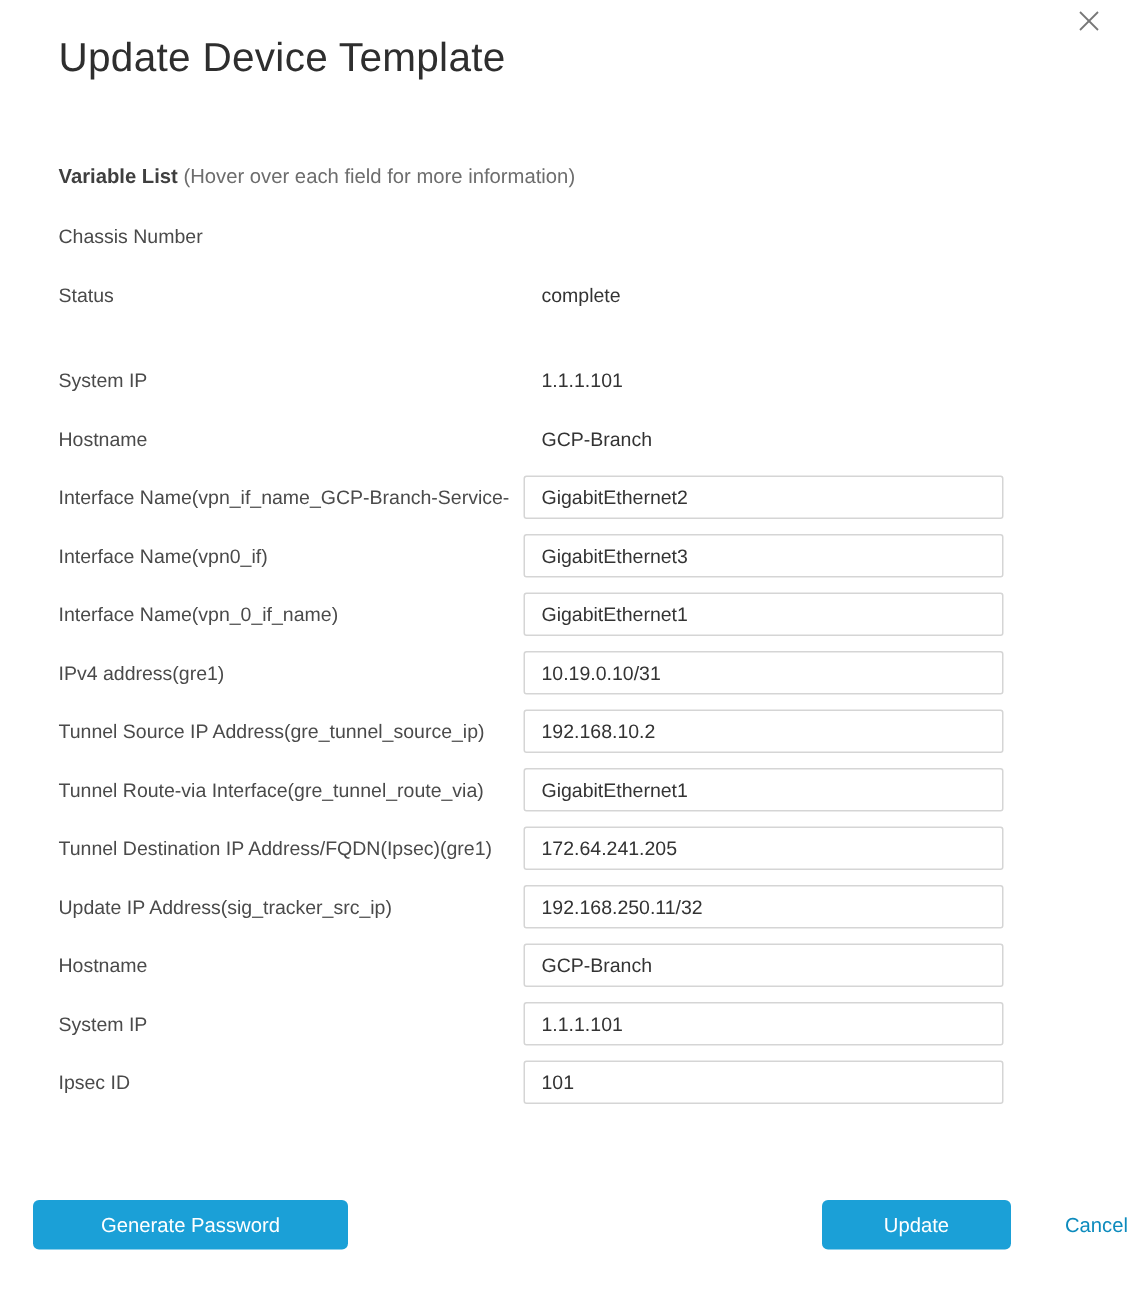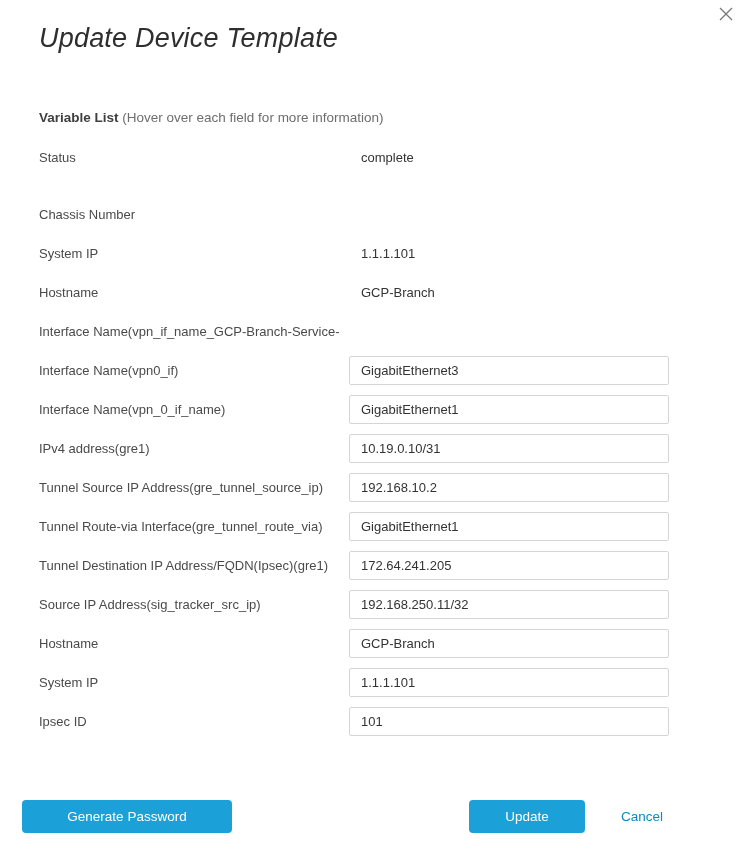--- a/index.html
+++ b/index.html
@@ -16,21 +16,20 @@
     position: absolute; top: 5px; right: 16px;
     width: 20px; height: 20px;
     display: flex; align-items: center; justify-content: center;
     cursor: pointer; background: none; border: none; padding: 0;
   }
   .dialog-title {
     margin: 22px 0 0 39px;
     font-size: 27px; font-weight: 400; color: #2e2e2e;
     letter-spacing: 0.2px;
     line-height: 1.2;
-    font-style: italic;
   }
   .section-heading {
     margin: 56px 0 0 39px;
     font-size: 13.5px; color: #6d6d6d;
     line-height: 1.2;
   }
   .section-heading .heading-strong { font-weight: bold; color: #3f3f3f; }
   .rows { margin: 16px 0 0 39px; }
   .row { display: flex; align-items: center; height: 29px; margin-bottom: 10px; }
   .row.gap-after { margin-bottom: 28px; }
@@ -45,31 +44,31 @@
     border: 1px solid #d5d5d5; border-radius: 2px;
     padding: 0 11px;
     font-size: 13px; color: #333;
     font-family: inherit;
     background: #fff;
     outline: none;
   }
   .footer {
     position: absolute; top: 800px; left: 0; right: 0;
     display: flex; align-items: center;
-    padding-left: 22px; padding-right: 89px;
+    padding-left: 22px; 
   }
   .btn {
     height: 33px;
     background: #1ba0d7; color: #ffffff;
     border: none; border-radius: 4px;
     font-size: 13.5px; font-family: inherit;
     cursor: pointer;
   }
   .btn-generate { width: 210px; }
-  .btn-update { width: 116px; margin-left: auto; }
+  .btn-update { width: 126px; margin-left: auto; }
   .link-cancel {
     margin-left: 36px;
     background: none; border: none; padding: 0;
     color: #0d8bbd; font-size: 13.5px; font-family: inherit;
     cursor: pointer;
   }
 </style>
 </head>
 <body>
 
@@ -84,39 +83,40 @@
 
 <h1 class="dialog-title">Update Device Template</h1>
 
 <div class="section-heading">
   <span class="heading-strong">Variable List</span>
   <span>(Hover over each field for more information)</span>
 </div>
 
 <div class="rows">
 
+  <div class="row">
+    <div class="row-label">Chassis Number</div>
+    <div class="row-value"></div>
+  </div>
   <div class="row gap-after">
     <div class="row-label">Status</div>
     <div class="row-value">complete</div>
-  </div>
-  <div class="row">
-    <div class="row-label">Chassis Number</div>
-    <div class="row-value"></div>
   </div>
   <div class="row">
     <div class="row-label">System IP</div>
     <div class="row-value">1.1.1.101</div>
   </div>
   <div class="row">
     <div class="row-label">Hostname</div>
     <div class="row-value">GCP-Branch</div>
   </div>
 
   <div class="row">
     <div class="row-label">Interface Name(vpn_if_name_GCP-Branch-Service-</div>
+    <input class="row-input" type="text" value="GigabitEthernet2" style="">
   </div>
   <div class="row">
     <div class="row-label">Interface Name(vpn0_if)</div>
     <input class="row-input" type="text" value="GigabitEthernet3" style="">
   </div>
   <div class="row">
     <div class="row-label">Interface Name(vpn_0_if_name)</div>
     <input class="row-input" type="text" value="GigabitEthernet1" style="">
   </div>
   <div class="row">
@@ -129,21 +129,21 @@
   </div>
   <div class="row">
     <div class="row-label">Tunnel Route-via Interface(gre_tunnel_route_via)</div>
     <input class="row-input" type="text" value="GigabitEthernet1" style="">
   </div>
   <div class="row">
     <div class="row-label">Tunnel Destination IP Address/FQDN(Ipsec)(gre1)</div>
     <input class="row-input" type="text" value="172.64.241.205" style="">
   </div>
   <div class="row">
-    <div class="row-label">Source IP Address(sig_tracker_src_ip)</div>
+    <div class="row-label">Update IP Address(sig_tracker_src_ip)</div>
     <input class="row-input" type="text" value="192.168.250.11/32" style="">
   </div>
   <div class="row">
     <div class="row-label">Hostname</div>
     <input class="row-input" type="text" value="GCP-Branch" style="">
   </div>
   <div class="row">
     <div class="row-label">System IP</div>
     <input class="row-input" type="text" value="1.1.1.101" style="">
   </div>

